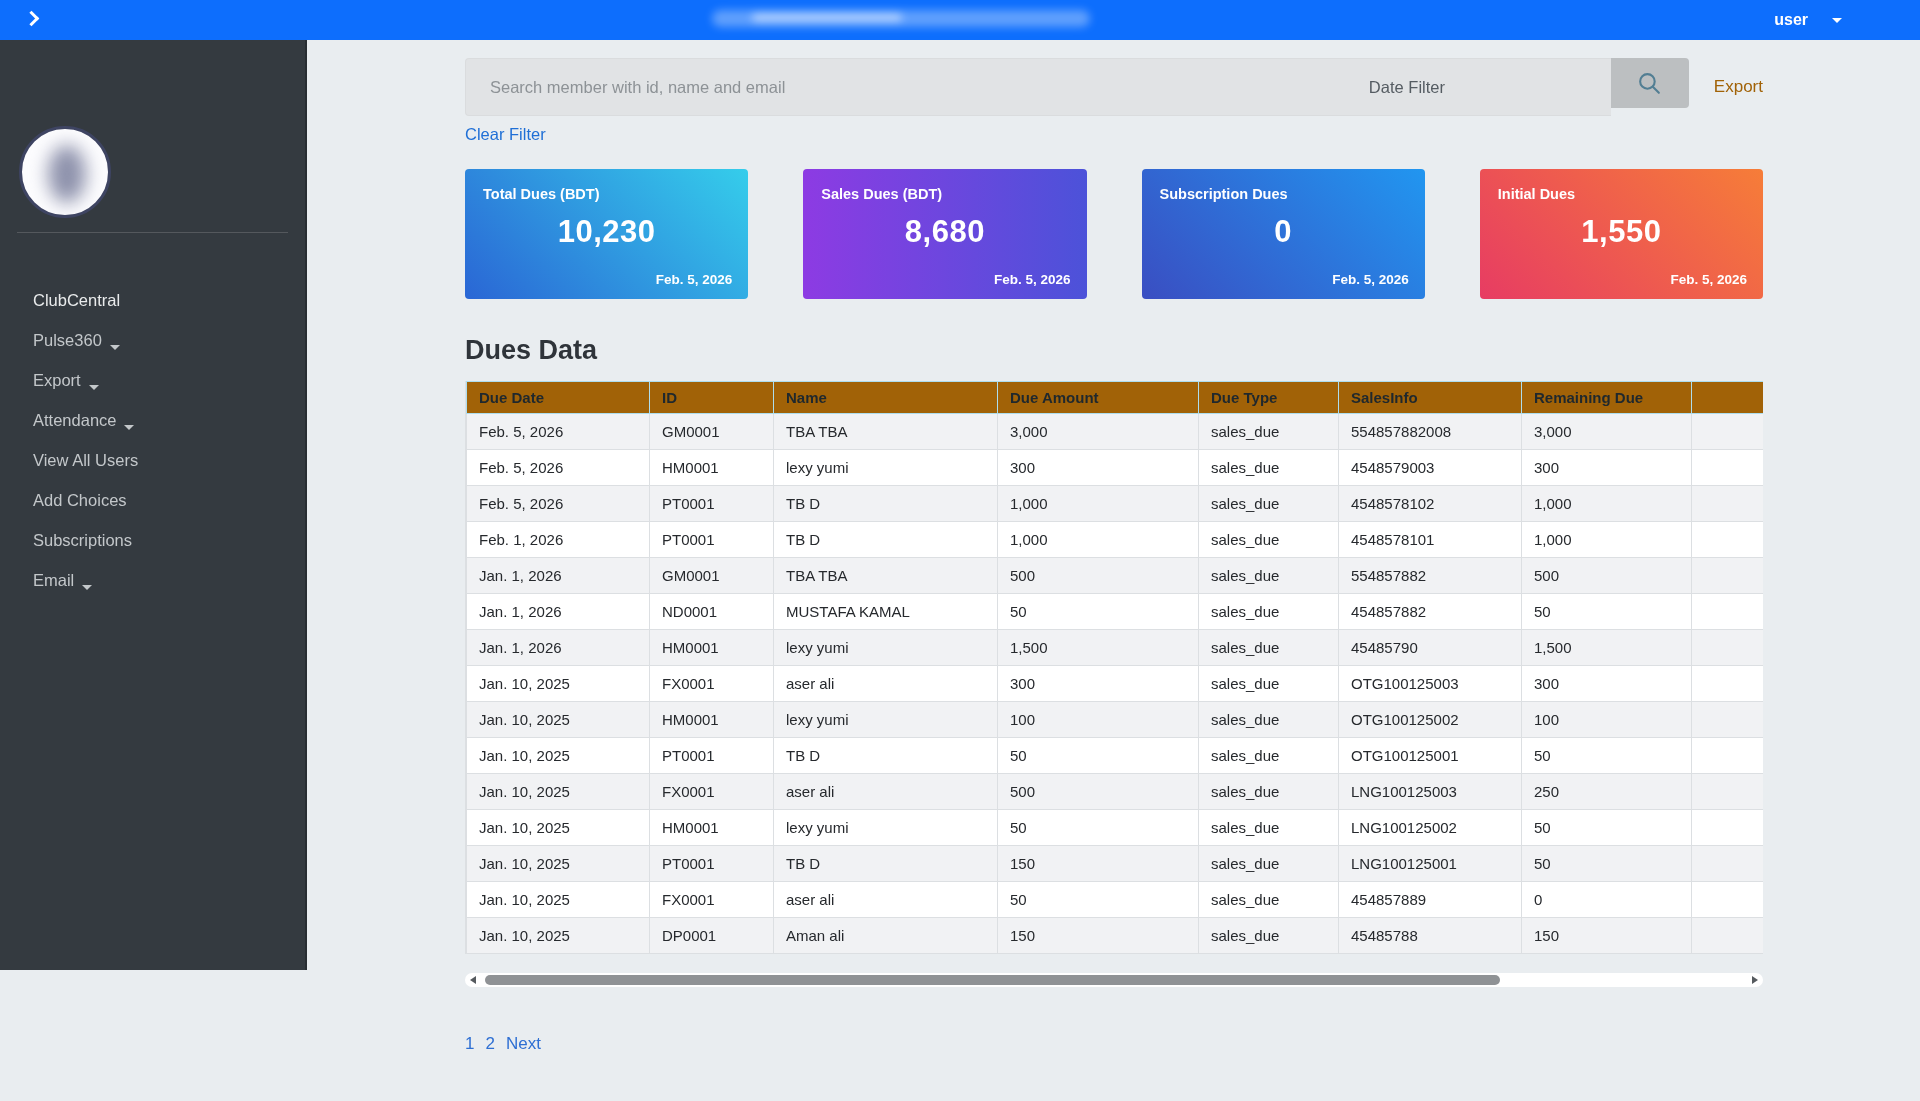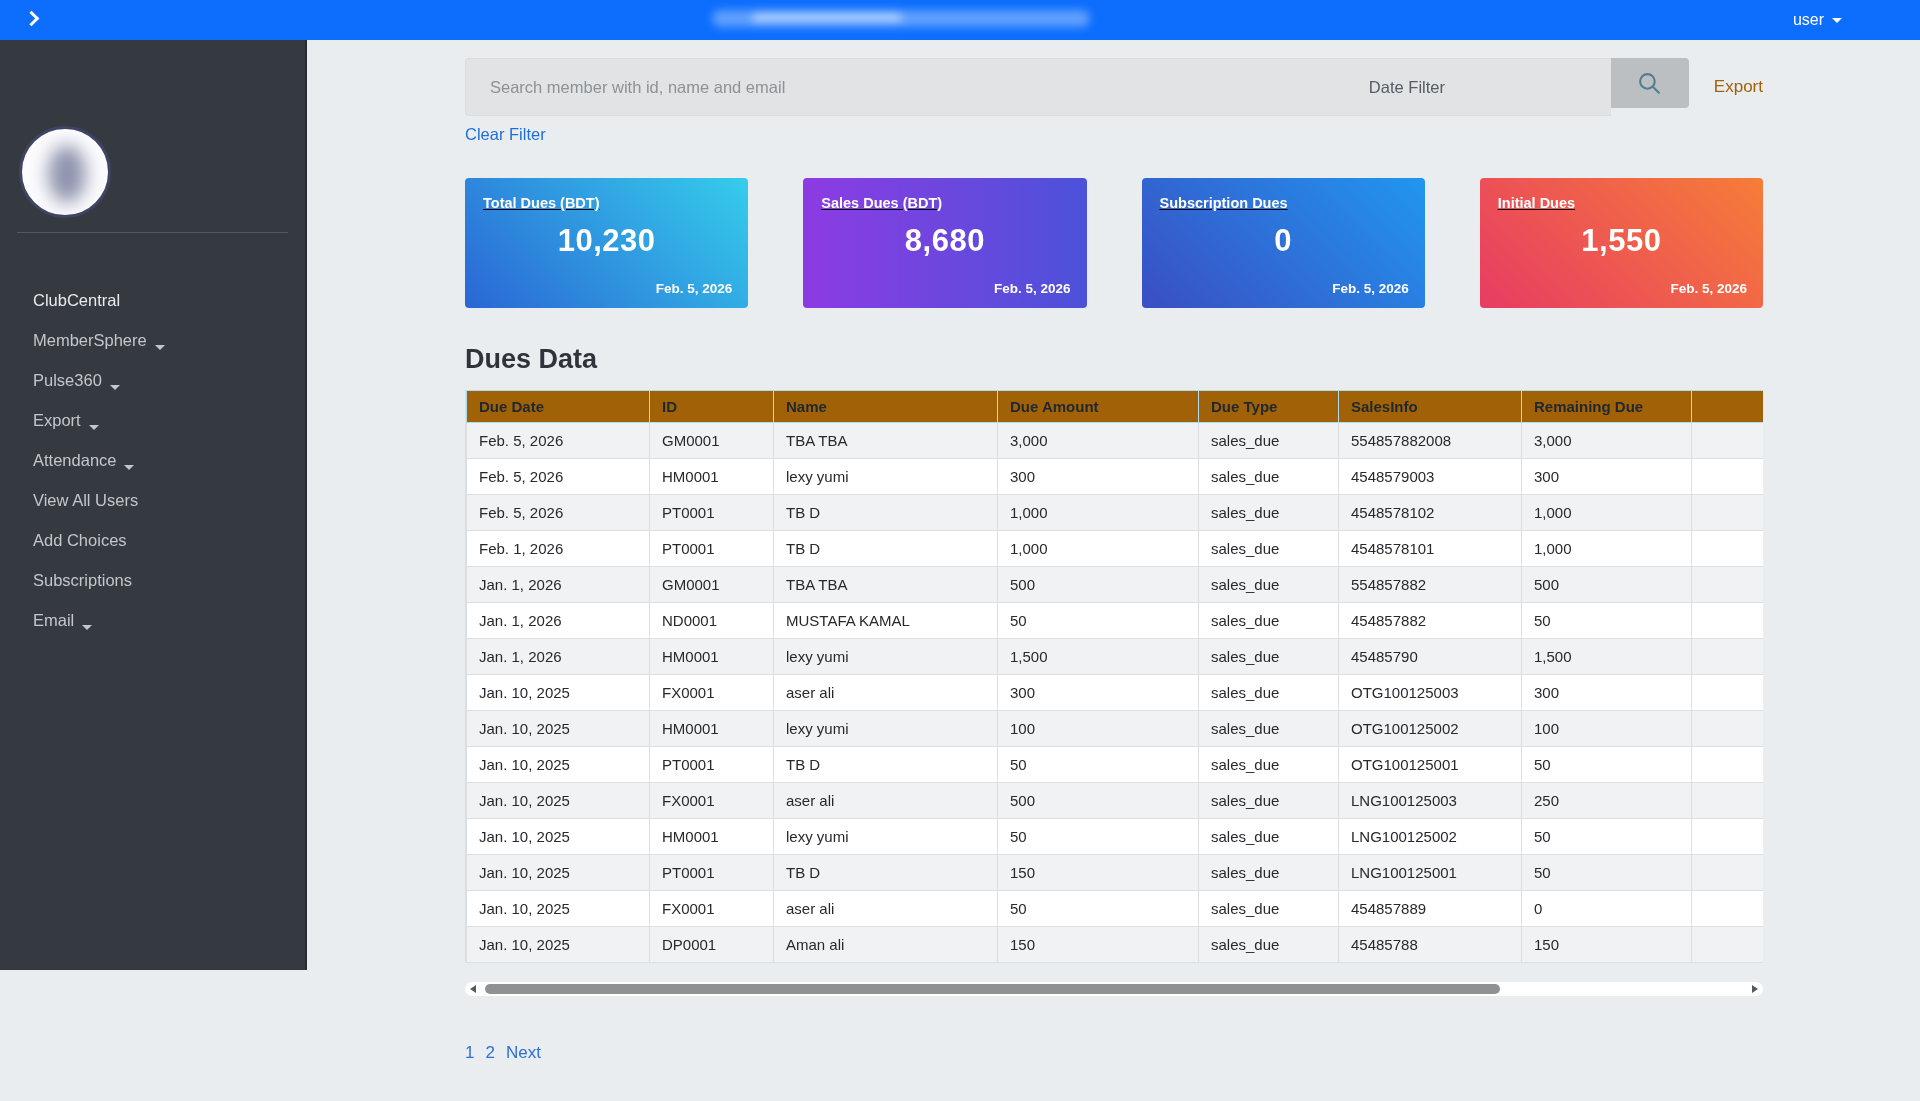--- a/index.html
+++ b/index.html
@@ -11,21 +11,21 @@
   }
   
   .topbar { position:absolute; left:0; top:0; width:1920px; height:40px; background:#0d6efd; z-index:6; }
   .tb-chevron { position:absolute; left:26px; top:13px; width:11px; height:11px;
     border-top:3px solid #fff; border-right:3px solid #fff; transform:rotate(45deg); cursor:pointer; }
   .blur-banner { position:absolute; left:712px; top:10px; width:378px; height:17px; border-radius:9px;
     background:rgba(255,255,255,.34); filter:blur(4px); }
   .blur-banner b { position:absolute; left:40px; top:3px; width:150px; height:9px; border-radius:5px;
     background:rgba(255,255,255,.5); display:block; }
   .user-menu { position:absolute; right:78px; top:0; height:40px; display:flex; align-items:center;
-    color:#fff; font-size:16px; font-weight:normal; cursor:pointer; }
+    color:#fff; font-size:16px; font-weight:bold; cursor:pointer;gap:16px; }
   .caret-down { display:inline-block; margin-left:8px; width:0; height:0;
     border-left:5px solid transparent; border-right:5px solid transparent; border-top:5px solid currentColor; }
   
   .sidebar { position:absolute; left:0; top:40px; width:307px; height:930px; background:#343a40;
     border-right:2px solid #282d32; z-index:5; }
   .avatar { position:absolute; left:19px; top:86px; width:92px; height:92px; border-radius:50%;
     background:#fcfcfe; border:3px solid #3e4462; overflow:hidden; cursor:pointer; }
   .avatar i { position:absolute; left:26px; top:16px; width:38px; height:58px; background:#8e92ac;
     border-radius:50%; filter:blur(9px); display:block; }
   .sb-divider { position:absolute; left:17px; right:17px; top:192px; height:1px; background:#54585d; }
@@ -44,21 +44,21 @@
   .date-input { width:267px; background:#e1e3e5; border:1px solid #dadcde; border-left:none; border-right:none;
     padding:0 25px; font-size:16.5px; color:#33383d; outline:none; font-family:"Liberation Sans", sans-serif; }
   .date-input::placeholder { color:#555c62; opacity:1; }
   .search-btn { width:78px; height:50px; background:#bcbfc1; border:none; border-radius:0 4px 4px 0;
     display:flex; align-items:center; justify-content:center; cursor:pointer; }
   .export { margin-left:25px; align-self:center; color:#a16207; font-size:17px; font-weight:400;
     text-decoration:none; cursor:pointer; }
   .clear-filter { display:inline-block; margin-top:9px; color:#1f6fd6; font-size:16.5px;
     text-decoration:none; cursor:pointer; }
   
-  .cards { display:grid; grid-template-columns:repeat(4,1fr); gap:55px; margin-top:34px;text-decoration:underline; }
+  .cards { display:grid; grid-template-columns:repeat(4,1fr); gap:55px; margin-top:25px; }
   .card { height:130px; border-radius:4px; color:#fff; position:relative; padding:17px 18px; }
   .card .c-title { font-size:14.5px; font-weight:bold; }
   .card .c-value { position:absolute; left:0; right:0; top:45px; text-align:center;
     font-size:31px; font-weight:bold; letter-spacing:.5px; }
   .card .c-date { position:absolute; right:16px; bottom:12px; font-size:13.5px; font-weight:bold; }
   
   .section-title { margin-top:36px; font-size:27px; font-weight:600; color:#2f343a; }
   .table-wrap { margin-top:15px; width:1298px; overflow:hidden; border-left:1px solid #dcdfe2; }
   table { border-collapse:collapse; width:1643px; table-layout:fixed; background:#fff; }
   thead th { background:#a16207; height:32px; text-align:left; padding:0 12px;
@@ -94,24 +94,20 @@
 </div>
 
 <div class="sidebar">
   <div class="avatar">
       <i></i>
     </div>
   <div class="sb-divider"></div>
   <div class="nav" id="sidebar-nav">
       <div class="nav-item bright">
         <span>ClubCentral</span>
-      </div>
-      <div class="nav-item">
-        <span>MemberSphere</span>
-        <i class="tri"></i>
       </div>
       <div class="nav-item">
         <span>Pulse360</span>
         <i class="tri"></i>
       </div>
       <div class="nav-item">
         <span>Export</span>
         <i class="tri"></i>
       </div>
       <div class="nav-item">

